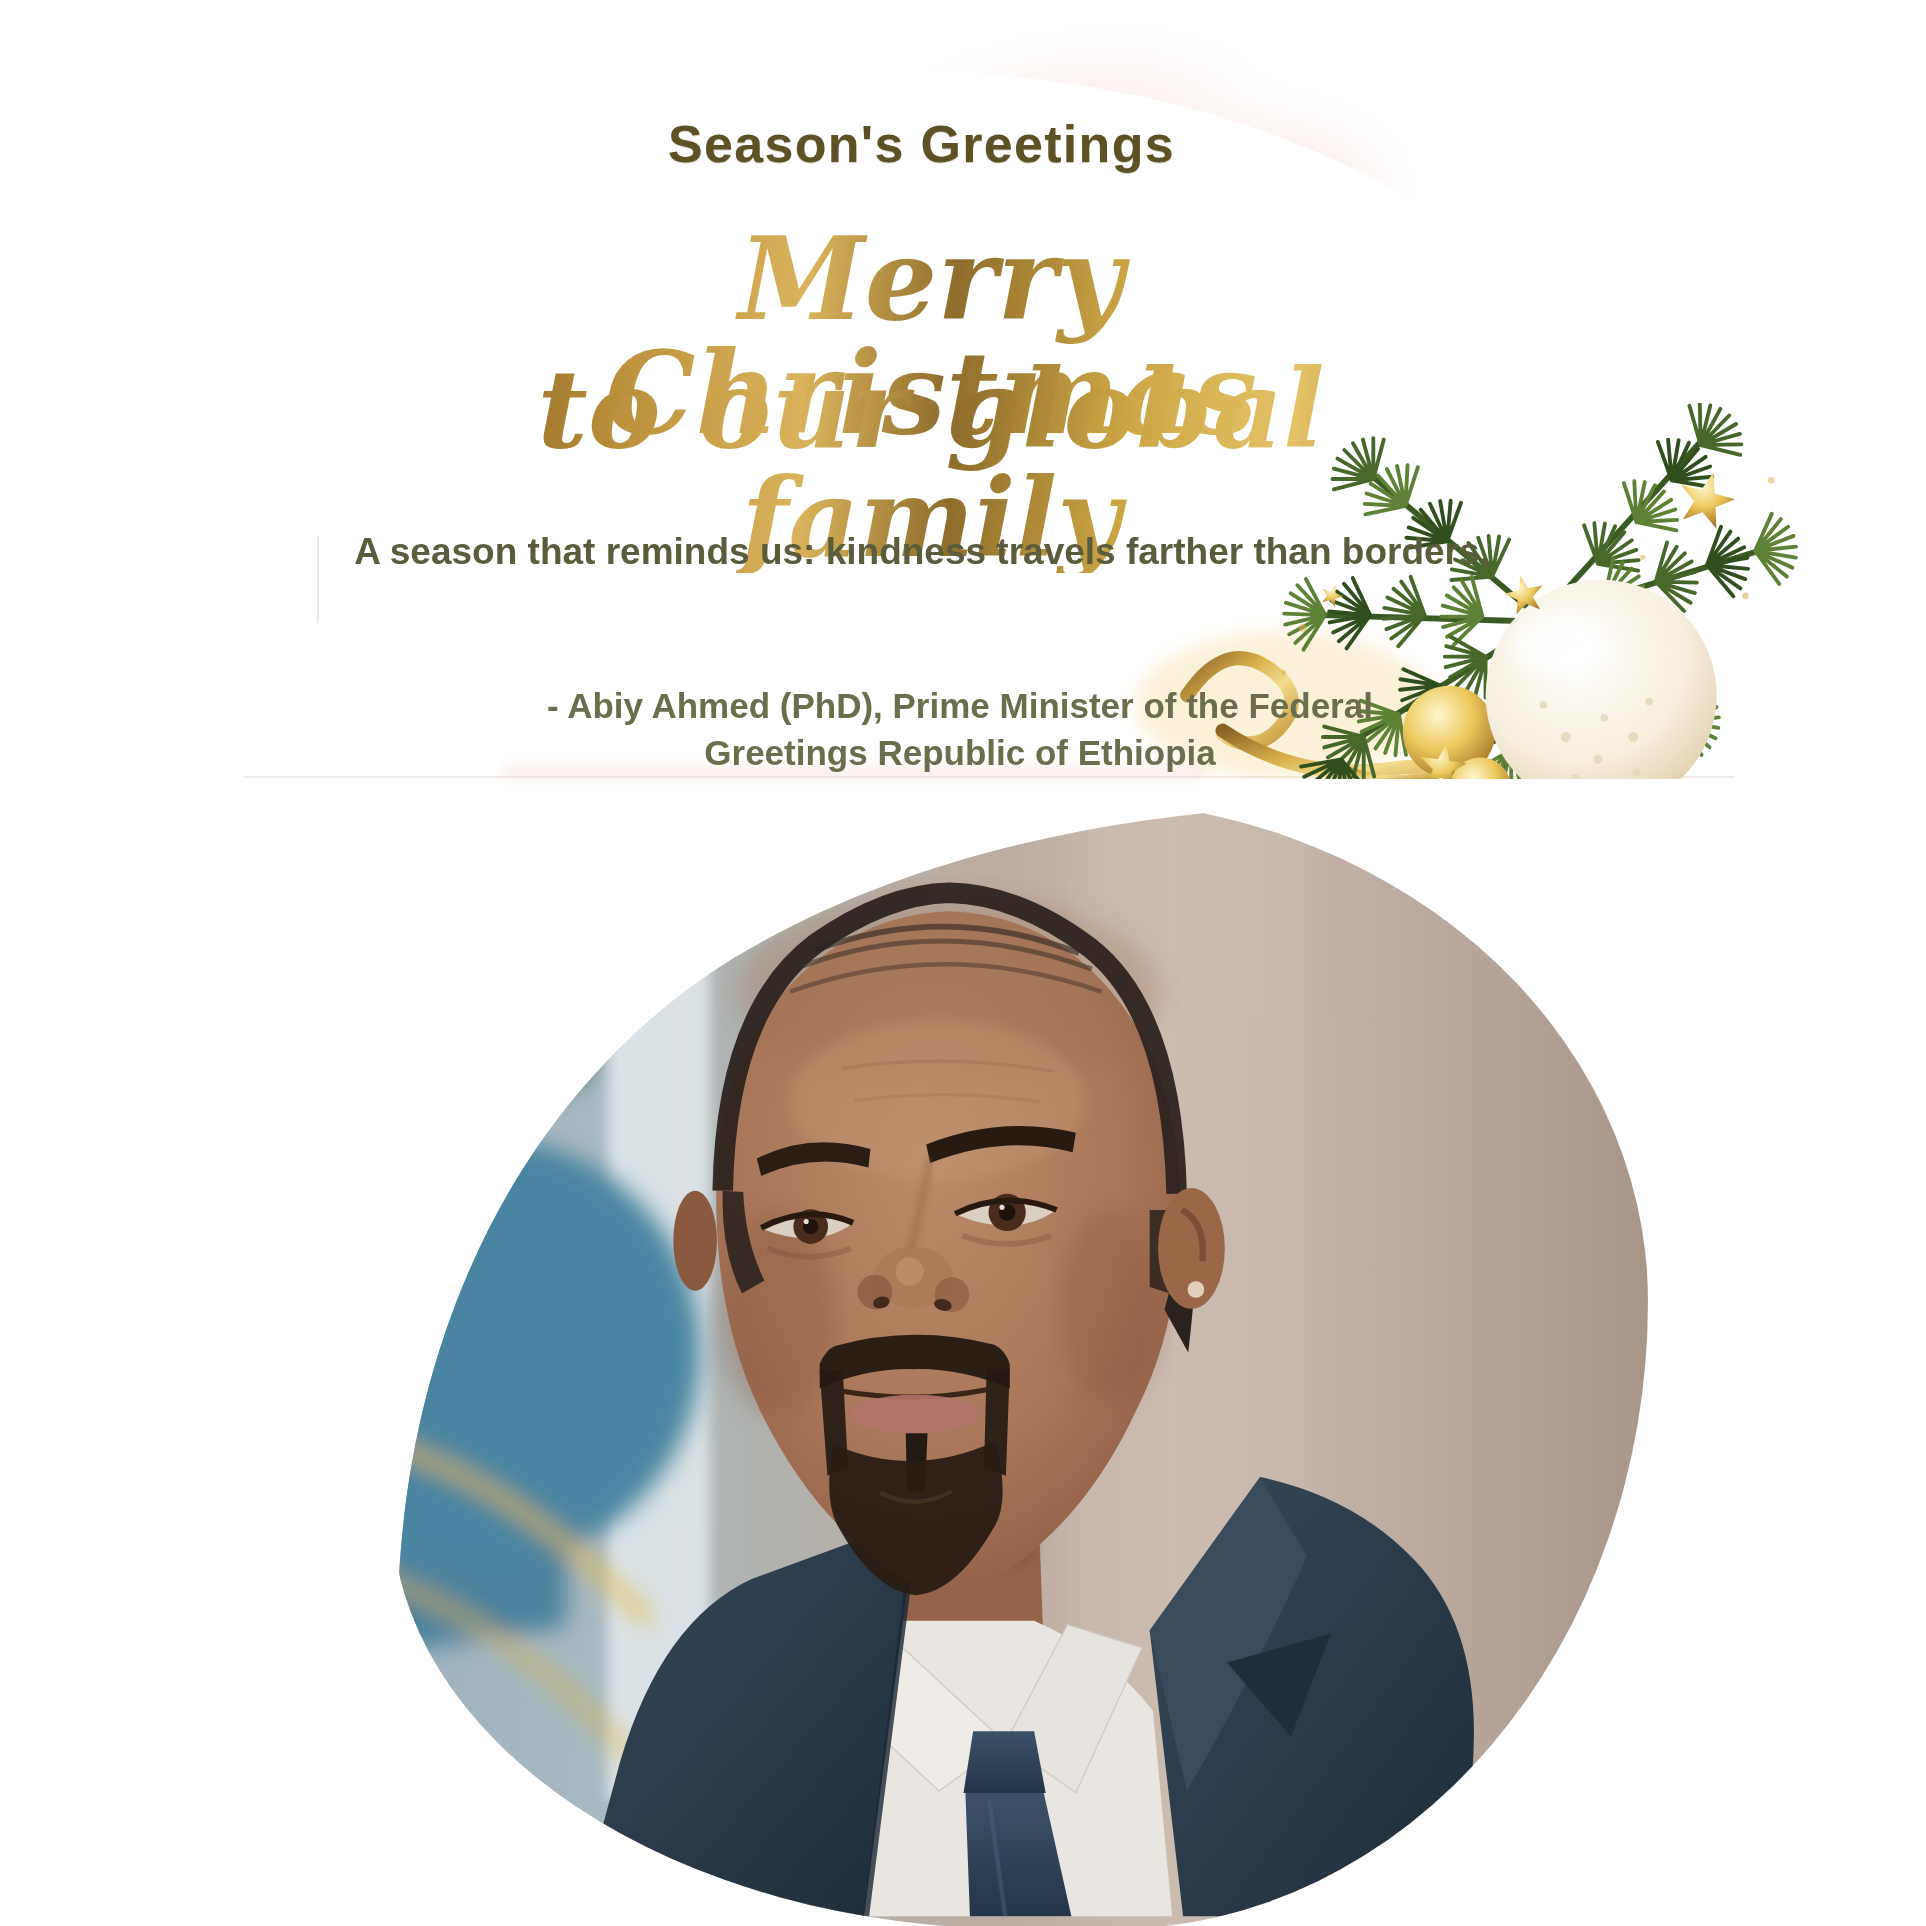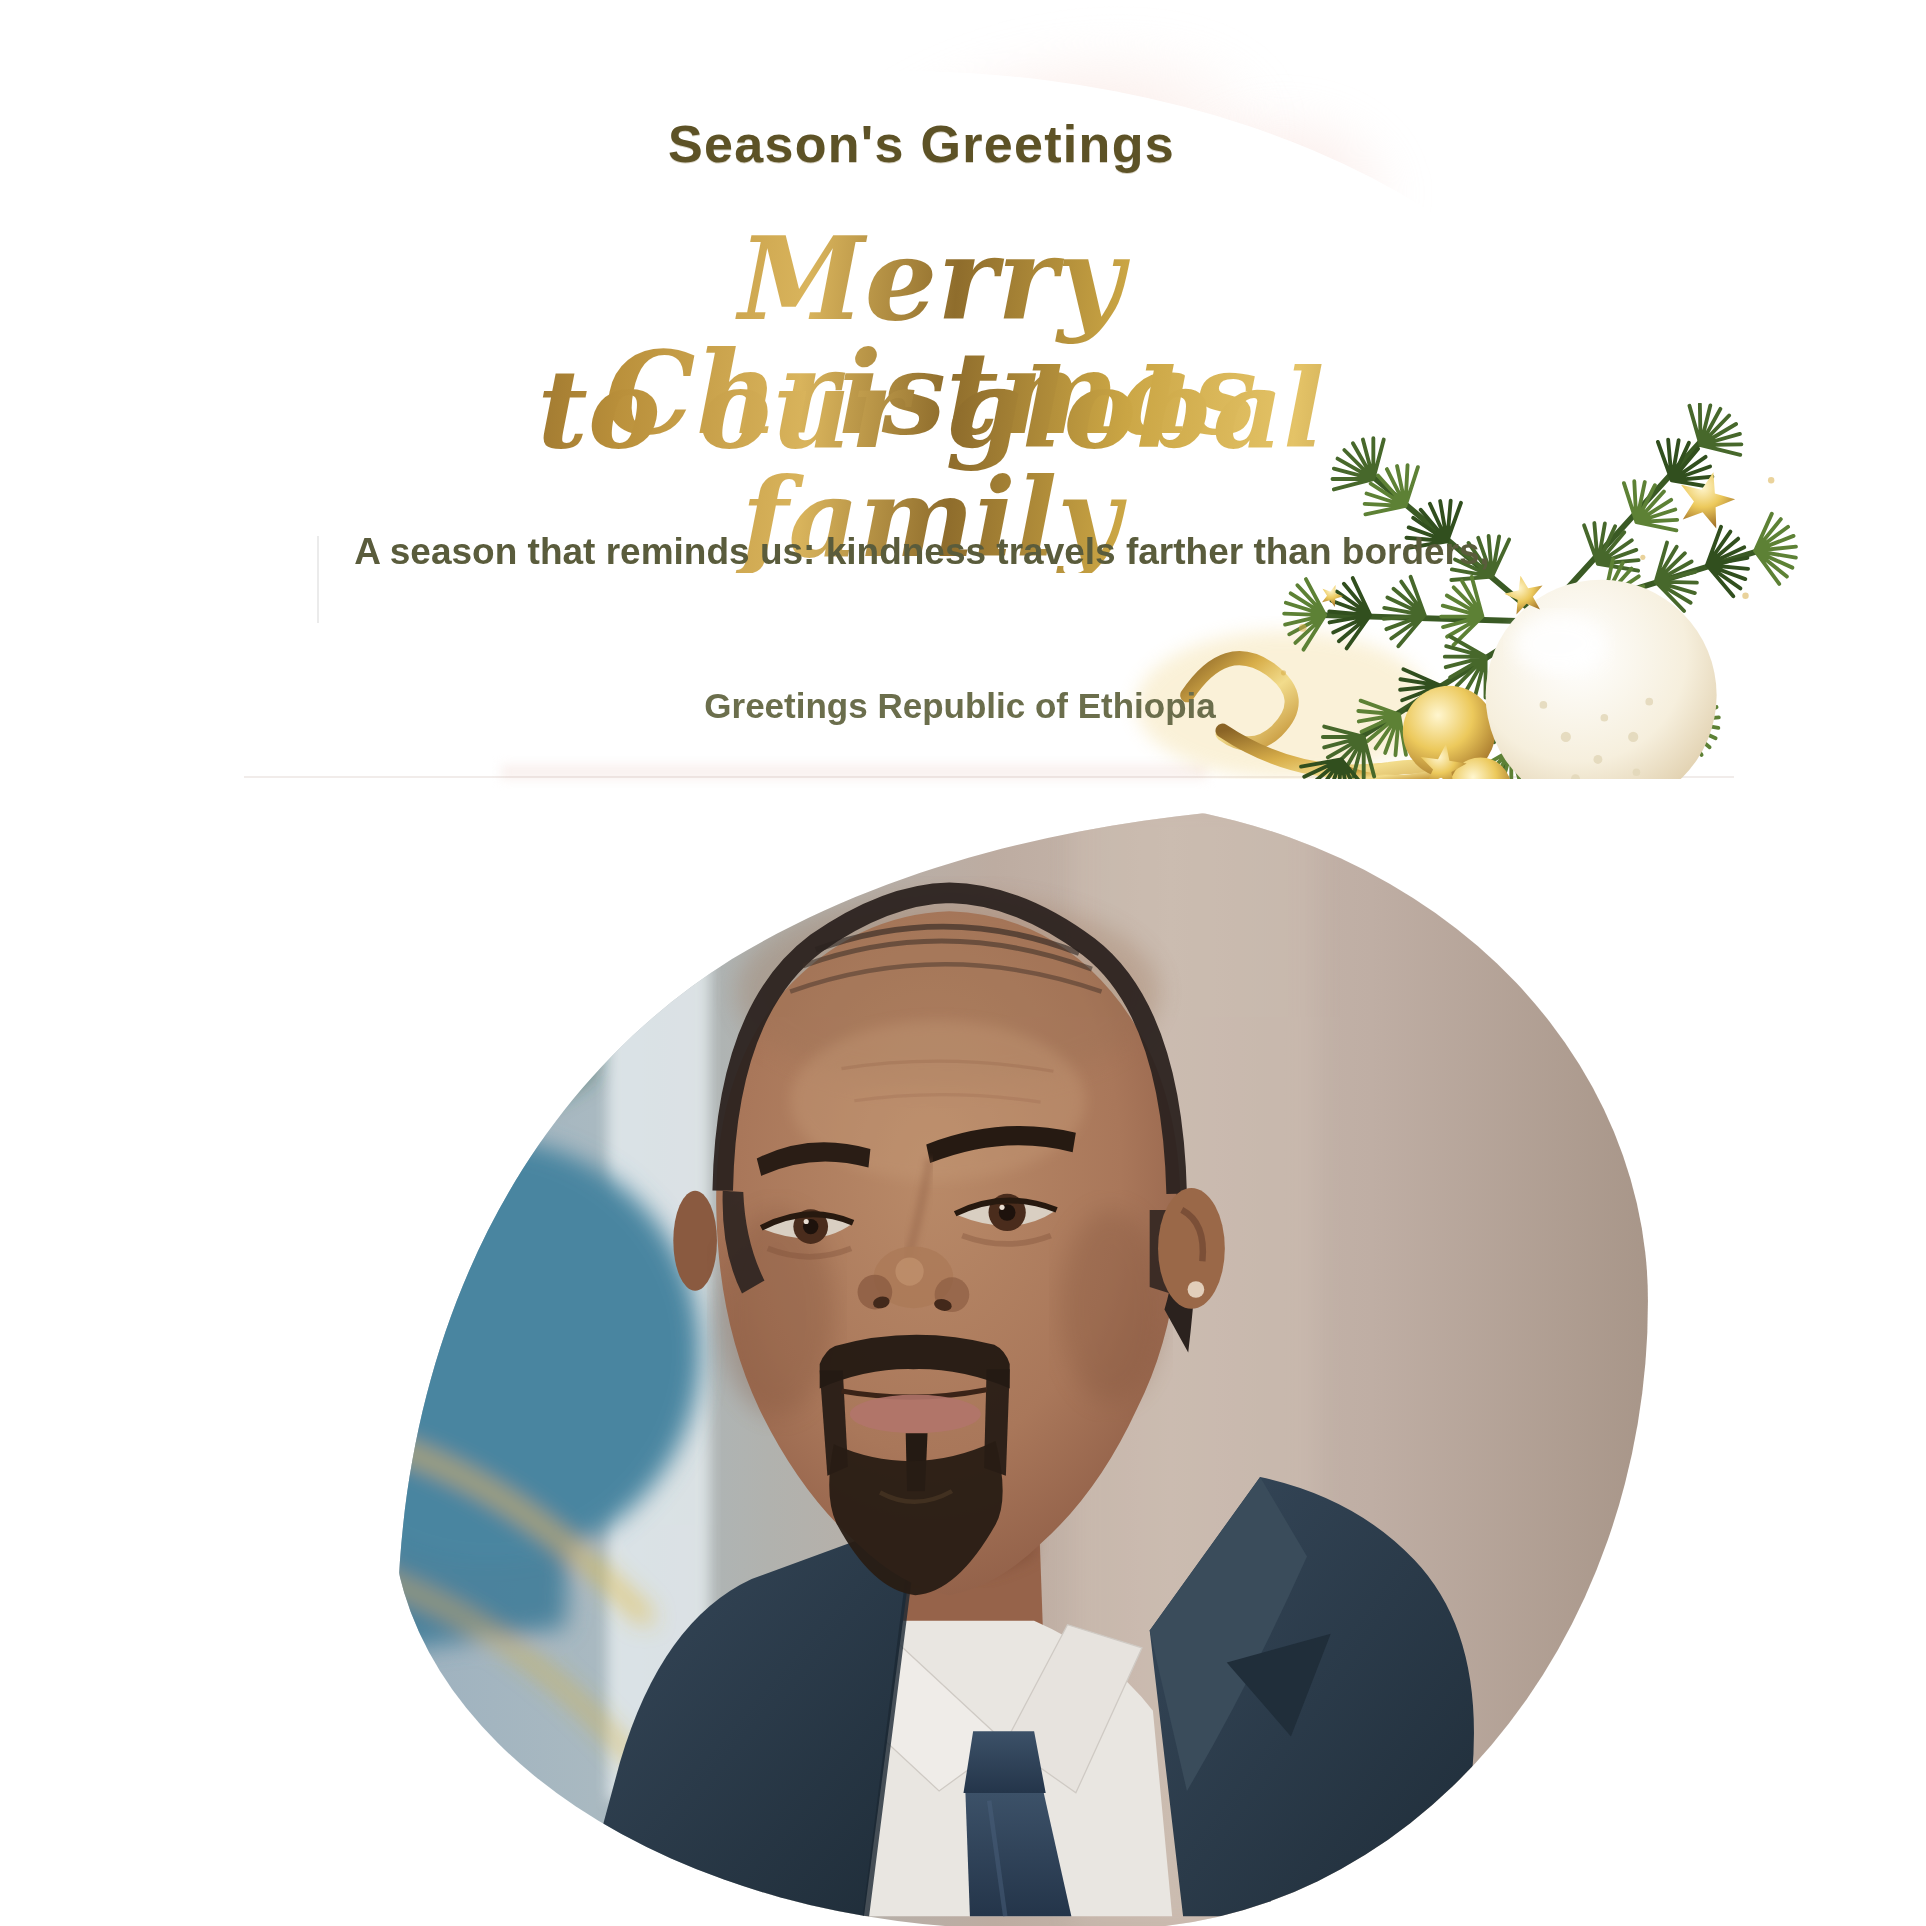--- a/index.html
+++ b/index.html
@@ -161,20 +161,21 @@
   </g>
 </svg>
 
 <div class="abs title">Season's Greetings</div>
 <div class="abs script script1">Merry Christmas</div>
 <div class="abs script script2">to our global family</div>
 <div class="abs message">
   <div>A season that reminds us: kindness travels farther than borders,</div>
 </div>
 <div class="abs attribution">
+  <div>- Abiy Ahmed (PhD), Prime Minister of the Federal</div>
   <div>Greetings Republic of Ethiopia</div>
 </div>
 
 <div class="abs photo">
 <svg width="1256" height="1130" viewBox="0 0 1956 1760">
   <defs>
     <linearGradient id="wallG" x1="0" y1="0" x2="1" y2="0">
       <stop offset="0" stop-color="#9db1bf"></stop>
           <stop offset=".16" stop-color="#a9b9c1"></stop>
       <stop offset=".3" stop-color="#b1b2ae"></stop>

